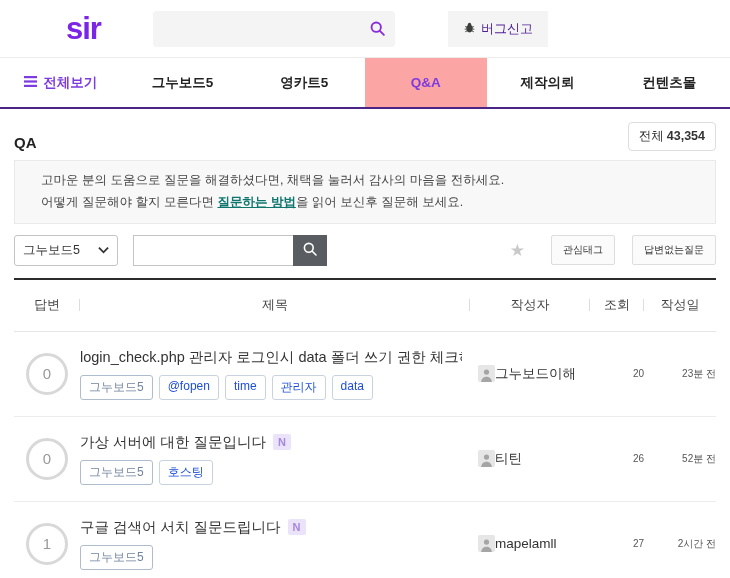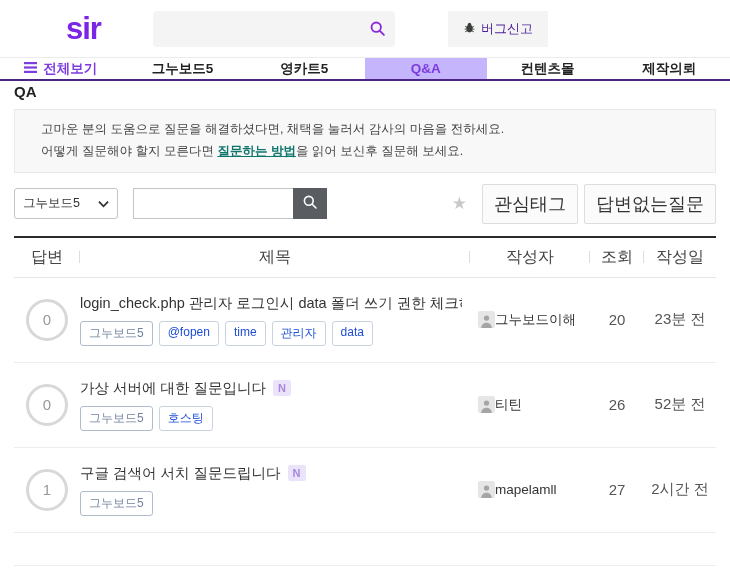--- a/index.html
+++ b/index.html
@@ -12,59 +12,59 @@
   .hsearch { margin-left:17px; width:242px; height:36px; background:#f4f4f4;
     border-radius:4px; display:flex; align-items:center; }
   .hsearch input { flex:1; border:none; background:transparent; outline:none;
     padding:0 10px; font-size:13px; font-family:inherit; }
   .hsearch .mag { width:34px; display:flex; justify-content:center; cursor:pointer; }
   .bugbtn { margin-left:18px; height:36px; background:#f4f4f4; border:none;
     padding:0 15px; font-size:13px; color:#4c1d95; display:flex; align-items:center;
     gap:5px; cursor:pointer; font-family:inherit; }
 
   
-  .nav { height:24px; border-top:1px solid #ececec; border-bottom:2px solid #4b2585;
+  .nav { height:52px; border-top:1px solid #ececec; border-bottom:2px solid #4b2585;
     display:flex; }
   .tab { flex:1; display:flex; align-items:center; justify-content:center; gap:6px;
     font-size:13.5px; font-weight:700; color:#222; cursor:pointer; }
   .tab.accent { color:#7d3be0; }
-  .tab.active { background:#c4b5fd; color:#7d3be0; }
+  .tab.active { background:#fca5a5; color:#7d3be0; }
 
   
   .wrap { padding:0 14px; }
   .titlerow { display:flex; justify-content:space-between; align-items:flex-end;
-    padding:2px 0 9px; }
+    padding:13px 0 9px; }
   .qatitle { font-size:15px; font-weight:700; color:#222; }
   .totalbadge { border:1px solid #ddd; border-radius:4px; padding:5px 10px;
     font-size:12.5px; color:#333; background:#fff; }
   .totalbadge b { margin-left:3px; }
 
   .notice { background:#f8f8f8; border:1px solid #e9e9e9; padding:9px 26px;
     font-size:12.5px; line-height:1.74; color:#444; }
   .notice .qlink { font-weight:700; text-decoration:underline; color:#0f766e; cursor:pointer; }
 
   .filterrow { margin:11px 0 12px; display:flex; align-items:center; }
   .select { width:104px; height:31px; border:1px solid #c4c4c4; border-radius:3px;
     display:flex; align-items:center; justify-content:space-between; padding:0 8px;
     font-size:12.5px; color:#333; cursor:pointer; background:#fff; }
   .fsearch { margin-left:15px; display:flex; }
   .fsearch input { width:160px; height:31px; border:1px solid #c4c4c4; border-right:none;
     outline:none; padding:0 8px; font-size:13px; font-family:inherit; }
   .fsearch .sbtn { width:34px; height:31px; background:#595c60; border:none;
     display:flex; align-items:center; justify-content:center; cursor:pointer; }
   .fspacer { flex:1; }
   .star { color:#c9c9c9; font-size:17px; margin-right:9px; cursor:pointer; }
-  .fbtn { border:1px solid #ddd; background:#fbfbfb; padding:7px 11px; font-size:18px;
-    color:#333; border-radius:2px; margin-left:6px; cursor:pointer; font-family:inherit;text-align:right; }
+  .fbtn { border:1px solid #ddd; background:#fbfbfb; padding:7px 11px; font-size:10px;
+    color:#333; border-radius:2px; margin-left:17px; cursor:pointer; font-family:inherit;text-align:right; }
 
   
   .table { border-top:2px solid #2b2b2b; }
   .thead { display:grid; grid-template-columns:66px 1fr 120px 54px 72px;
-    height:40px; align-items:center; border-bottom:1px solid #e5e5e5;
-    font-size:16px; color:#444; }
+    height:52px; align-items:center; border-bottom:1px solid #e5e5e5;
+    font-size:13px; color:#444; }
   .th { text-align:center; position:relative; }
   .th:not(:last-child)::after { content:""; position:absolute; right:0; top:50%;
     transform:translateY(-50%); width:1px; height:12px; background:#ddd; }
 
   .row { display:grid; grid-template-columns:66px 1fr 120px 54px 72px;
     align-items:center; padding:16px 0; border-bottom:1px solid #ececec; }
   .circle { width:42px; height:42px; border:3px solid #d8d8d8; border-radius:50%;
     display:flex; align-items:center; justify-content:center; color:#999;
     font-size:15px; margin:0 auto; }
   .c-title { overflow:hidden; padding-right:8px; }
@@ -77,21 +77,21 @@
   .tag { border:1px solid #c9d3e0; color:#1d4ed8; border-radius:3px; padding:3px 8px;
     font-size:12px; background:#fff; cursor:pointer; white-space:nowrap; }
   .tag.primary { color:#72849e; border-color:#aebccd; }
   .row:last-child .tag:nth-child(1):empty { min-width:100px; }
   .row:last-child .tag:nth-child(2):empty { min-width:96px; }
   .row:last-child .tag:nth-child(3):empty { min-width:56px; }
   .c-author { display:flex; align-items:center; gap:0; padding-left:8px;
     font-size:13.5px; color:#333; cursor:pointer; }
   .avatar { width:17px; height:17px; background:#e6e6e6; border-radius:2px;
     display:flex; align-items:flex-end; justify-content:center; overflow:hidden; }
-  .c-views, .c-date { text-align:center; font-size:15px; color:#555; }
+  .c-views, .c-date { text-align:right; font-size:10px; color:#555; }
 </style>
 </head>
 <body>
 
 <div class="header">
   <div class="logo">sir</div>
   <div class="hsearch">
     <input type="text" placeholder="" style="">
     <span class="mag">
       <svg width="17" height="17" viewBox="0 0 20 20">
@@ -129,31 +129,34 @@
     <div class="tab">
       <span>그누보드5</span>
     </div>
     <div class="tab">
       <span>영카트5</span>
     </div>
     <div class="tab active">
       <span>Q&amp;A</span>
     </div>
     <div class="tab">
+      <span>제작의뢰</span>
+    </div>
+    <div class="tab">
       <span>컨텐츠몰</span>
-    </div>
-    <div class="tab">
-      <span>제작의뢰</span>
     </div>
   </div>
 
 <div class="wrap">
 
   <div class="titlerow">
     <div class="qatitle">QA</div>
+    <div class="totalbadge">
+      <span>전체</span><b>43,354</b>
+    </div>
   </div>
 
   <div class="notice">
     <div>고마운 분의 도움으로 질문을 해결하셨다면, 채택을 눌러서 감사의 마음을 전하세요.</div>
     <div><span>어떻게 질문해야 할지 모른다면 </span><span class="qlink">질문하는 방법</span><span>을 읽어 보신후 질문해 보세요.</span></div>
   </div>
 
   <div class="filterrow">
     <div class="select">
       <span>그누보드5</span>

